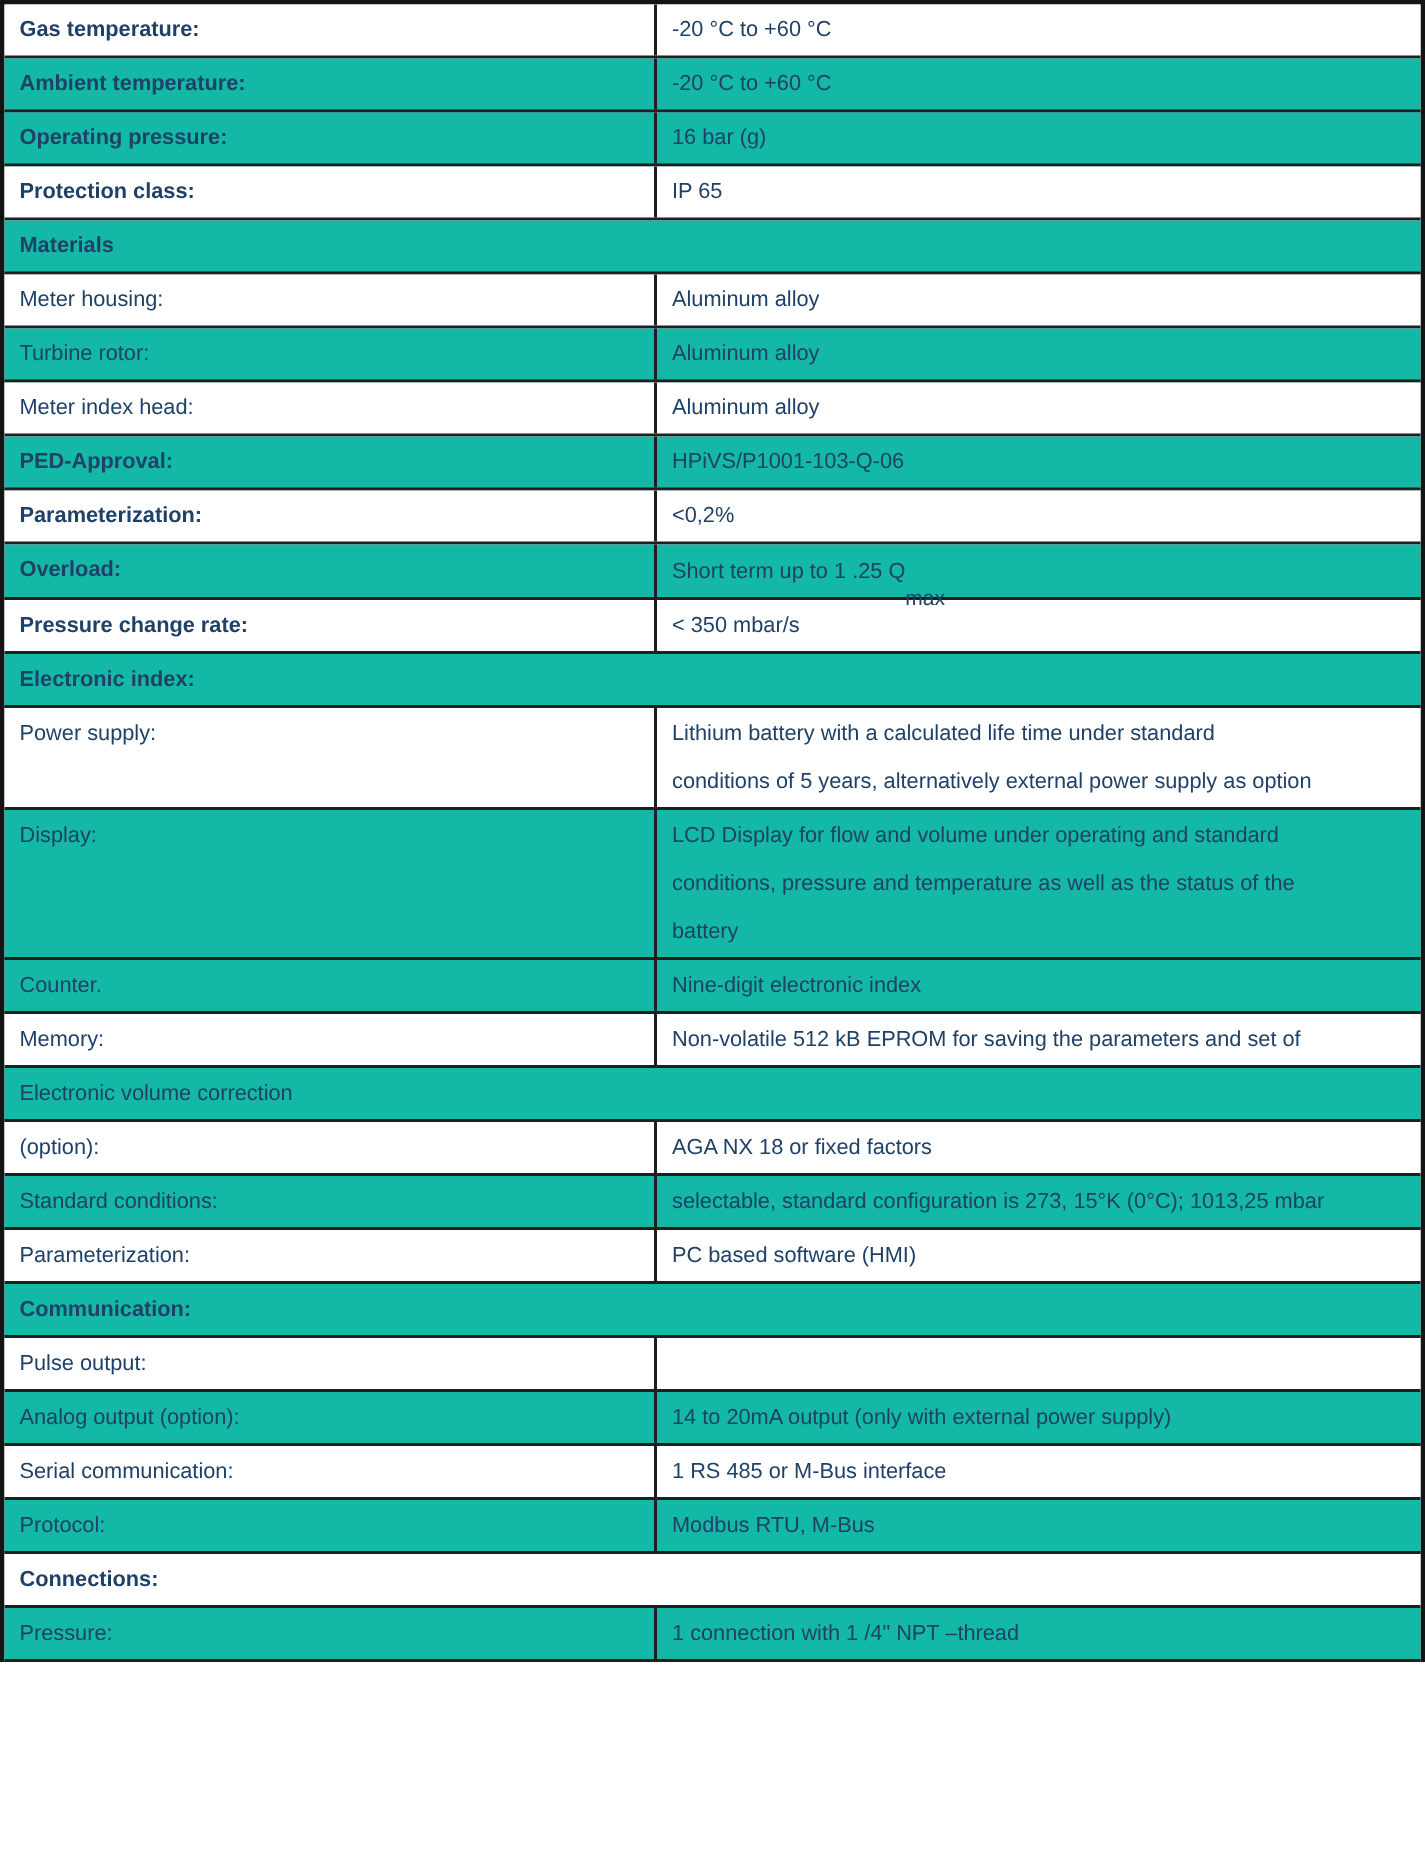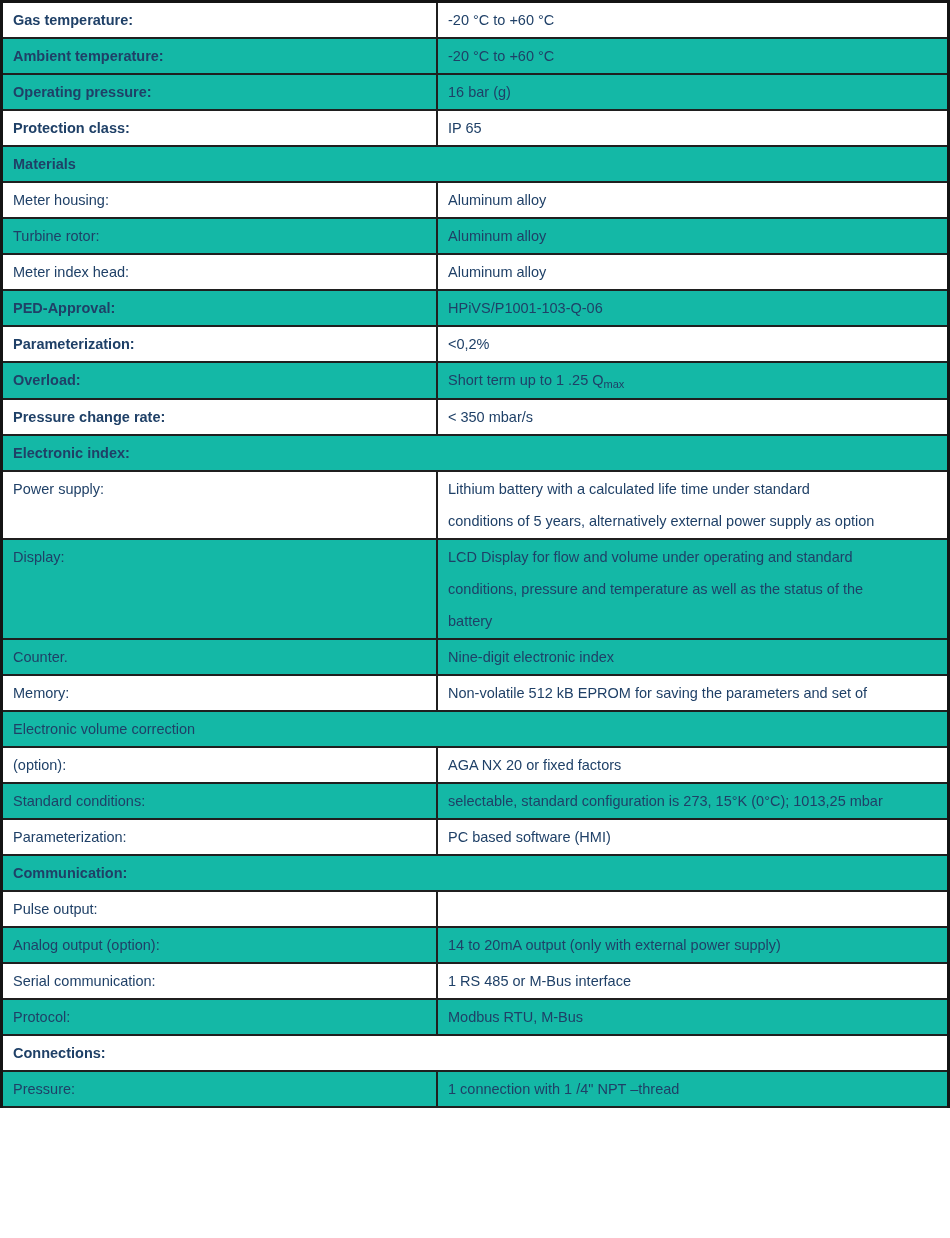--- a/index.html
+++ b/index.html
@@ -46,24 +46,24 @@
     flex: 1 1 auto;
   }
   .line {
     line-height: 32px;
     white-space: nowrap;
   }
   .bold {
     font-weight: bold;
   }
   sub.qsub {
-    font-size: 11px;
+    font-size: 14px;
     vertical-align: baseline;
     position: relative;
-    top: 3px;
+    top: 18px;
     margin-top: 20px;
   }
 </style>
 </head>
 <body>
 
 <div class="spec-table">
     <div class="row">
       <div class="cell cell-label">
         <div class="line bold">Gas temperature:</div>
@@ -200,21 +200,21 @@
     <div class="row shaded section">
       <div class="cell cell-label">
         <div class="line">Electronic volume correction</div>
       </div>
     </div>
     <div class="row">
       <div class="cell cell-label">
         <div class="line">(option):</div>
       </div>
       <div class="cell cell-value">
-        <div class="line"><span>AGA NX 20 or fixed factors</span></div>
+        <div class="line"><span>AGA NX 18 or fixed factors</span></div>
       </div>
     </div>
     <div class="row shaded">
       <div class="cell cell-label">
         <div class="line">Standard conditions:</div>
       </div>
       <div class="cell cell-value">
         <div class="line"><span>selectable, standard configuration is 273, 15°K (0°C); 1013,25 mbar</span></div>
       </div>
     </div>

